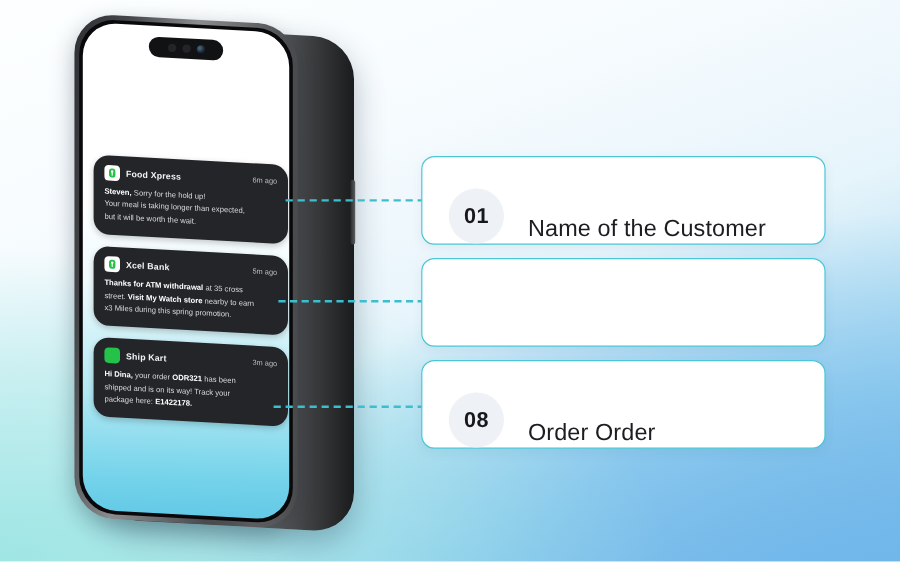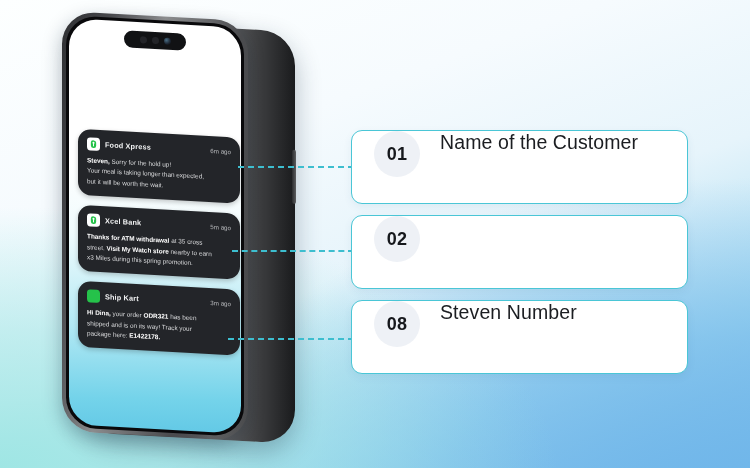--- a/index.html
+++ b/index.html
@@ -185,21 +185,21 @@
     width: 337px;
   }
   .card {
     box-sizing: border-box;
     height: 74px;
     margin-bottom: 11px;
     background: #ffffff;
     border: 1.5px solid #4ac6d6;
     border-radius: 11px;
     display: flex;
-    align-items: flex-start;
+    align-items: flex-end;
     padding-left: 22px;
     box-shadow: 0 3px 9px rgba(40,90,130,0.07);
   }
   .card-num {
     width: 46px;
     height: 46px;
     border-radius: 50%;
     background: #eef1f6;
     flex: none;
     display: flex;
@@ -298,21 +298,20 @@
   <div class="connector" style="left:238px; top:166px; width:116px;"></div>
   <div class="connector" style="left:232px; top:250px; width:122px;"></div>
   <div class="connector" style="left:228px; top:338px; width:126px;"></div>
 
   <div class="cards">
       <div class="card">
         <div class="card-num">01</div>
         <div class="card-label">Name of the Customer</div>
       </div>
       <div class="card">
-        <div class="card-num">02</div>
       </div>
       <div class="card">
         <div class="card-num">08</div>
-        <div class="card-label">Steven Number</div>
+        <div class="card-label">Order Order</div>
       </div>
     </div>
 
 </div>
 
 </body></html>

